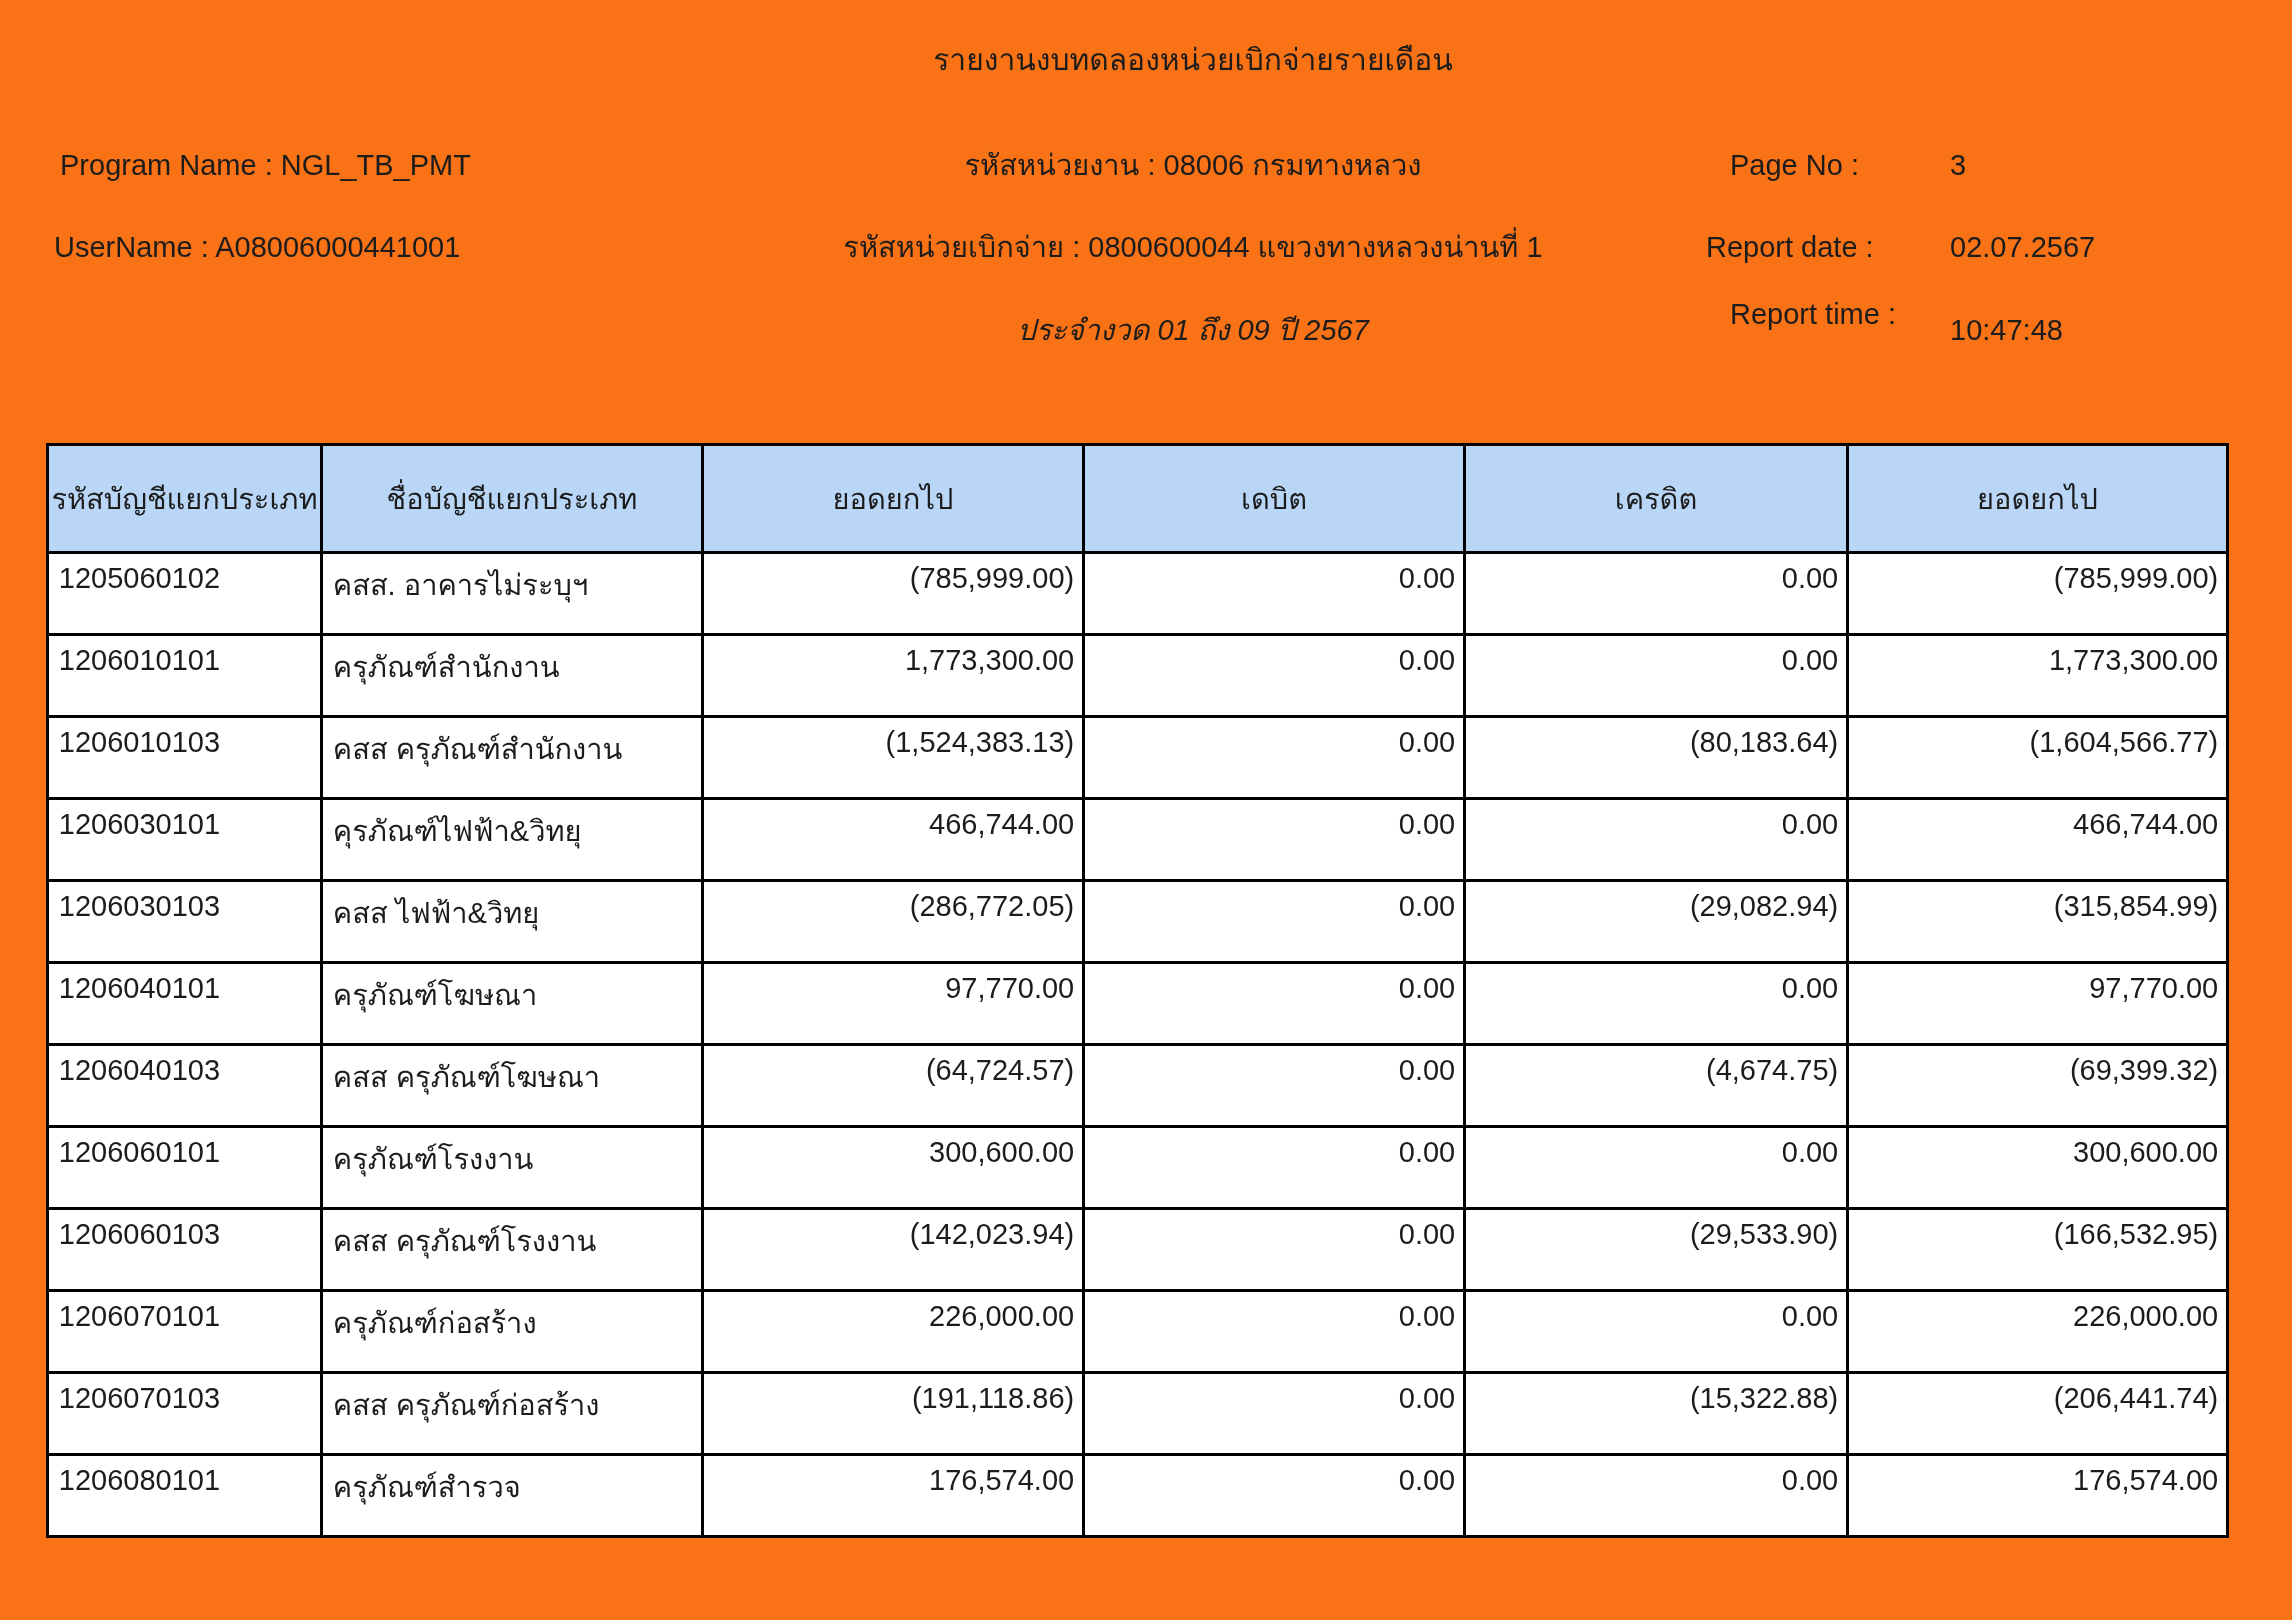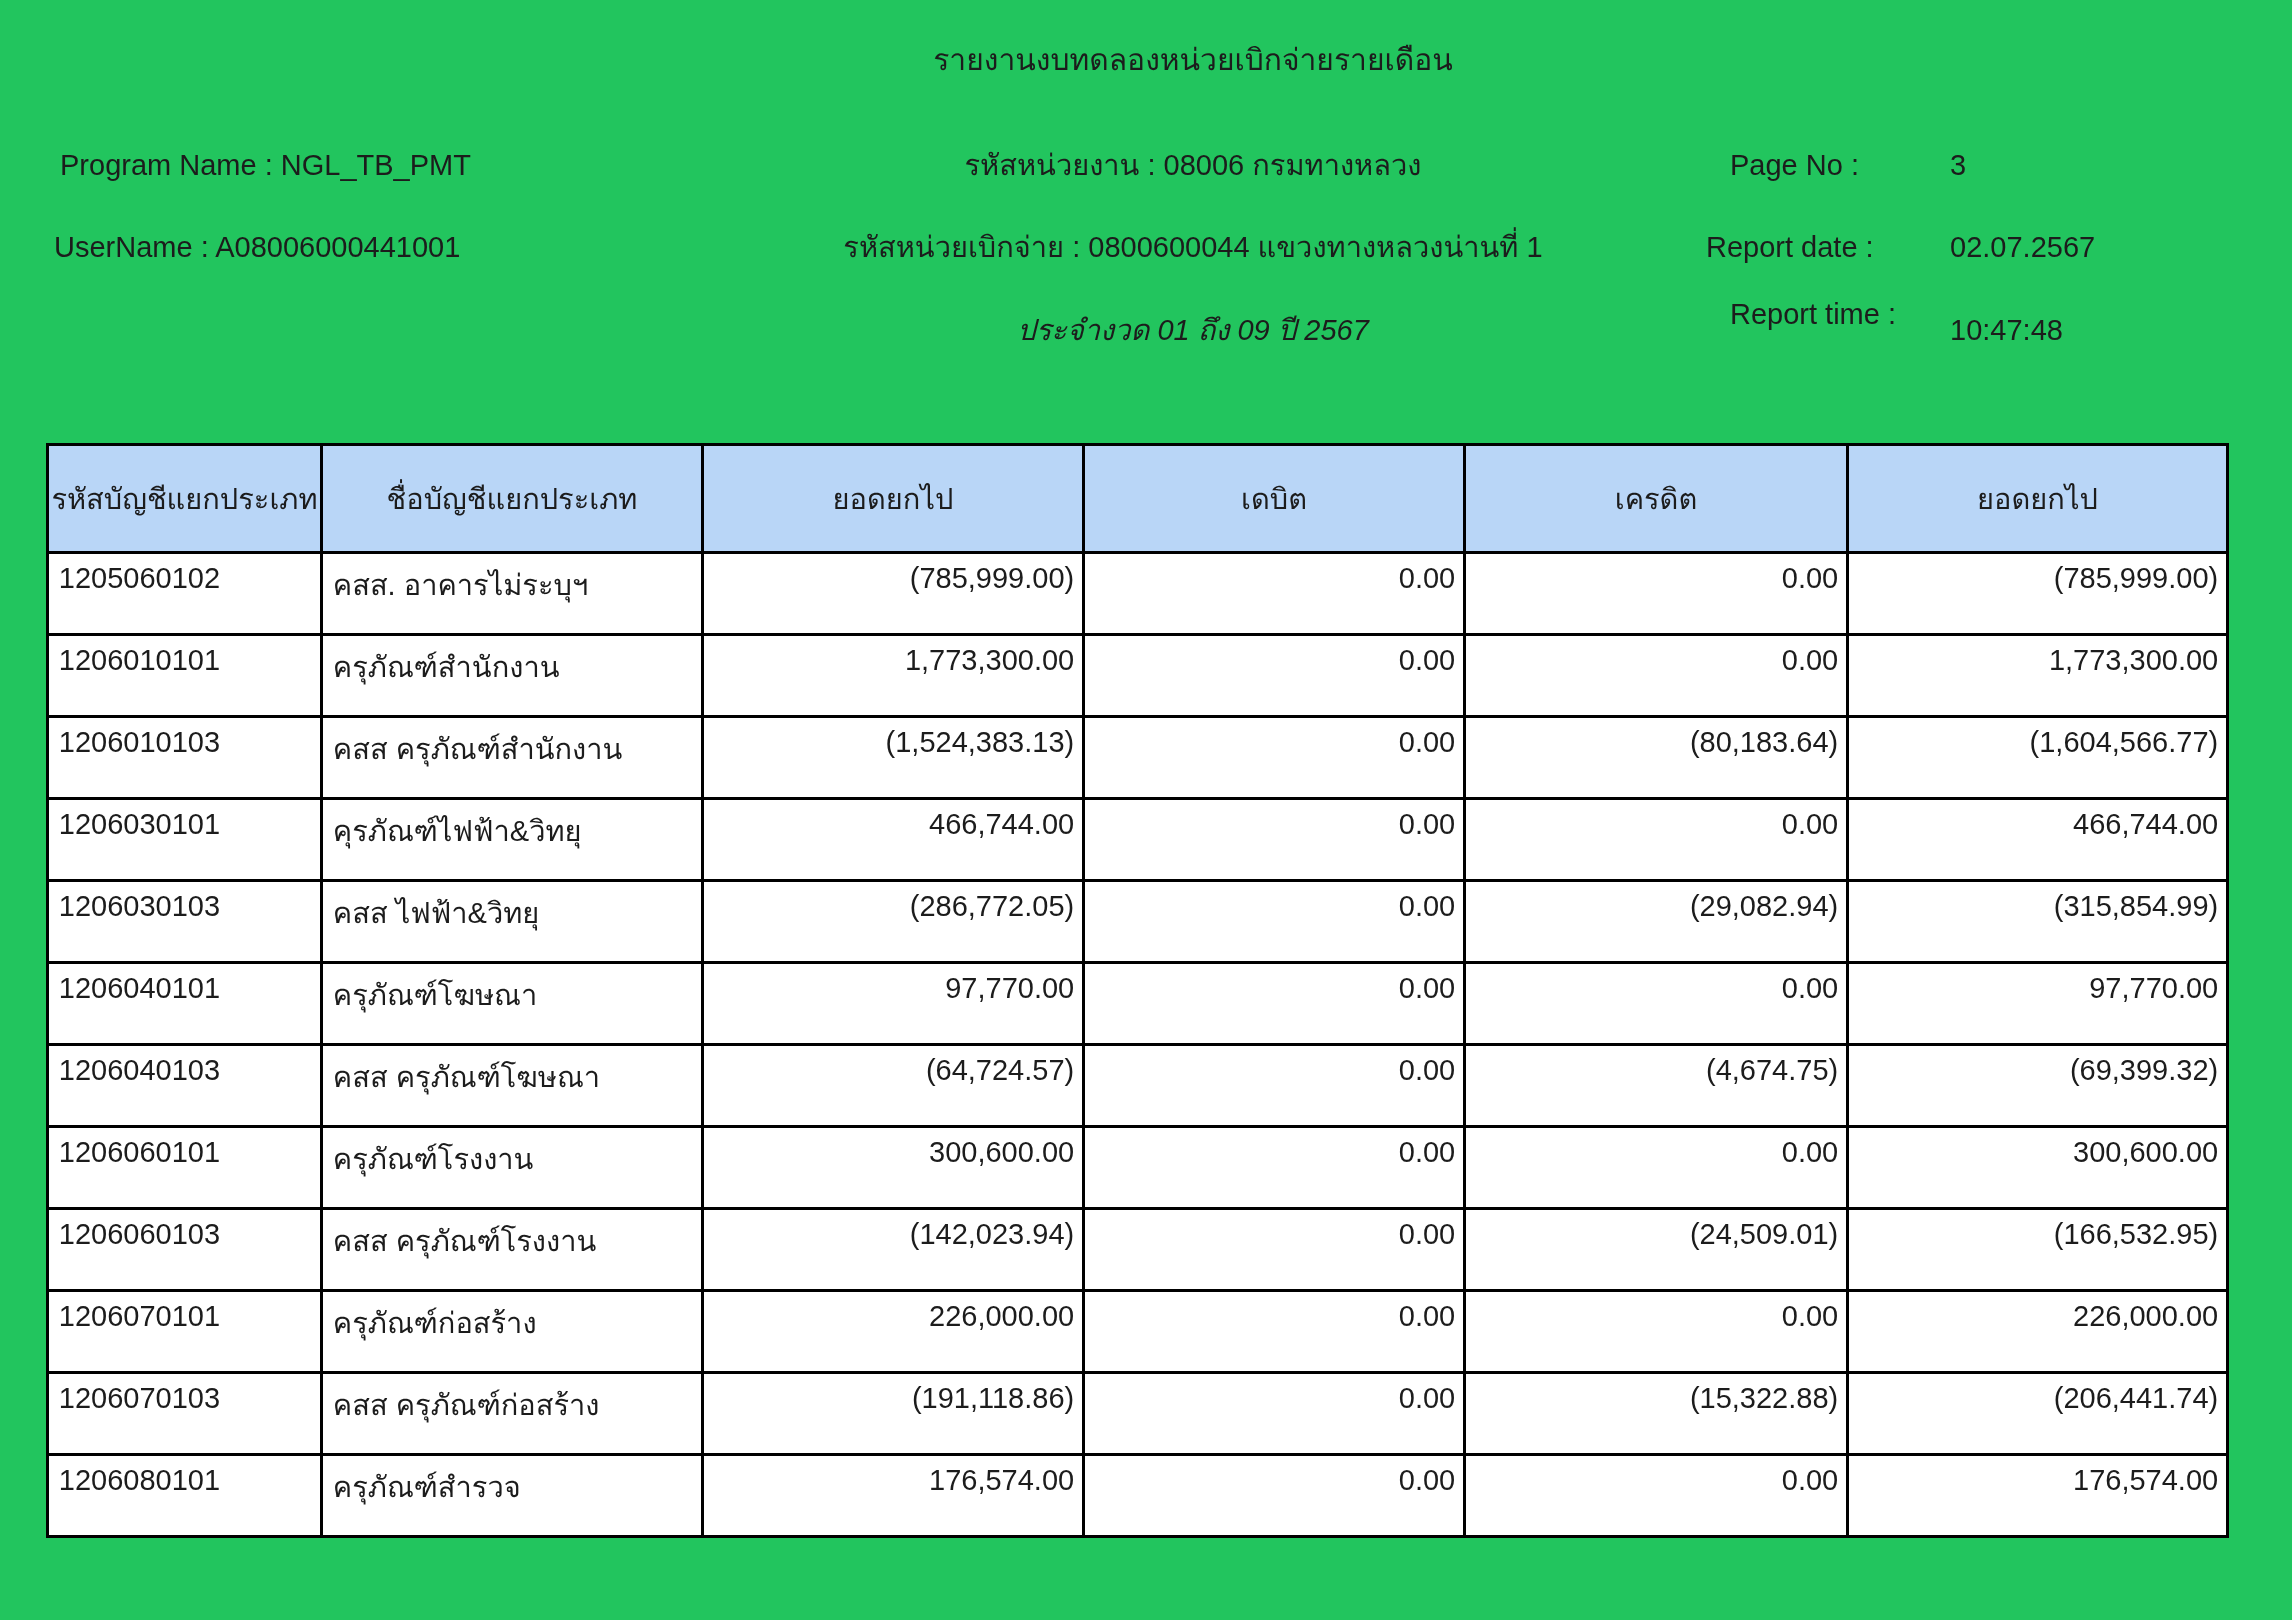--- a/index.html
+++ b/index.html
@@ -10,21 +10,21 @@
   *{box-sizing:border-box;margin:0;padding:0;}
   html,body{background:#ffffff;}
   body{
     font-family:"Liberation Sans","DejaVu Sans",sans-serif;
     color:var(--ink);
   }
   .page{
     position:relative;
     width:2293px;
     height:1620px;
-    background:#22c55e;
+    background:#f97316;
     overflow:hidden;
   }
   .hline{
     position:absolute;
     white-space:nowrap;
     font-size:29px;
     line-height:37px;
   }
   .centered{
     transform:translateX(-50%);
@@ -164,21 +164,21 @@
           <td class="cell-num">300,600.00</td>
           <td class="cell-num">0.00</td>
           <td class="cell-num">0.00</td>
           <td class="cell-num">300,600.00</td>
         </tr>
         <tr>
           <td class="cell-text">1206060103</td>
           <td class="cell-text">คสส ครุภัณฑ์โรงงาน</td>
           <td class="cell-num">(142,023.94)</td>
           <td class="cell-num">0.00</td>
-          <td class="cell-num">(24,509.01)</td>
+          <td class="cell-num">(29,533.90)</td>
           <td class="cell-num">(166,532.95)</td>
         </tr>
         <tr>
           <td class="cell-text">1206070101</td>
           <td class="cell-text">ครุภัณฑ์ก่อสร้าง</td>
           <td class="cell-num">226,000.00</td>
           <td class="cell-num">0.00</td>
           <td class="cell-num">0.00</td>
           <td class="cell-num">226,000.00</td>
         </tr>

